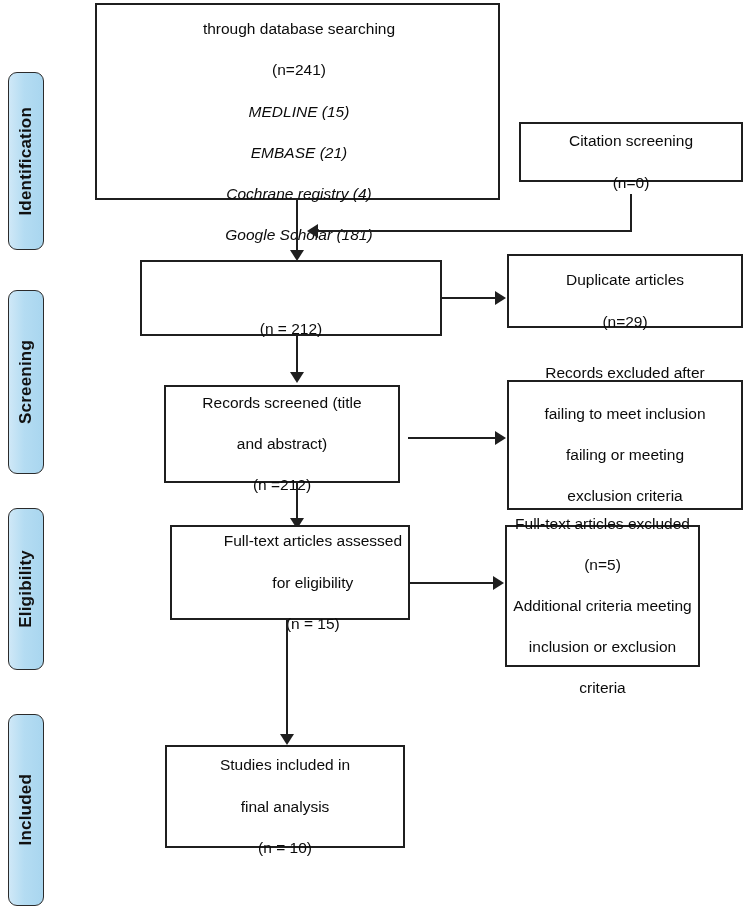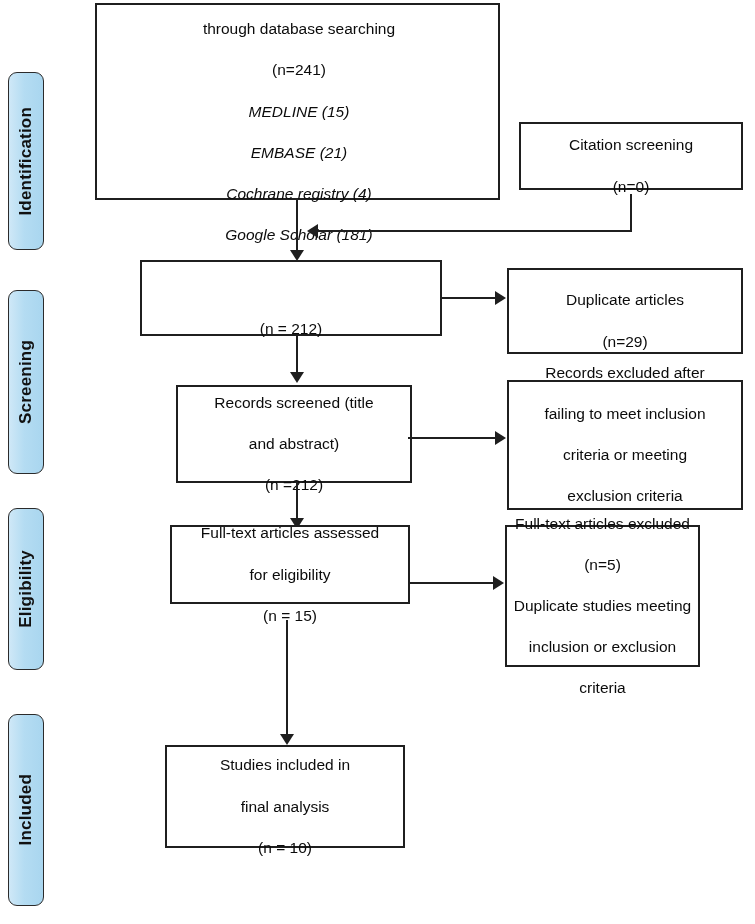--- a/index.html
+++ b/index.html
@@ -129,91 +129,91 @@
       <br>
       <span>through database searching</span><br>
       <span>(n=241)</span><br>
       <span class="ital">MEDLINE (15)</span><br>
       <span class="ital">EMBASE (21)</span><br>
       <span class="ital">Cochrane registry (4)</span><br>
       <span class="ital">Google Scholar (181)</span>
     </div>
   </div>
 
-  <div class="flow-box" style="left:519px; top:122px; width:224px; height:68px;">
+  <div class="flow-box" style="left:519px; top:122px; width:224px; height:60px;">
     <div class="box-text">
       <span>Citation screening</span><br>
       <span>(n=0)</span>
     </div>
   </div>
 
   <div class="vline" style="left:296px; top:200px; height:54px;"></div>
   <div class="arrow-down" style="left:290px; top:250px;"></div>
 
   <div class="vline" style="left:630px; top:194px; height:38px;"></div>
   <div class="hline" style="left:318px; top:230px; width:314px;"></div>
   <div class="arrow-left" style="left:307px; top:224px;"></div>
 
   <div class="flow-box" style="left:140px; top:260px; width:302px; height:76px;">
     <div class="box-text">
       <br>
       <span>(n = 212)</span>
     </div>
   </div>
 
-  <div class="flow-box" style="left:507px; top:268px; width:236px; height:86px;">
+  <div class="flow-box" style="left:507px; top:254px; width:236px; height:74px;">
     <div class="box-text">
       <span>Duplicate articles</span><br>
       <span>(n=29)</span>
     </div>
   </div>
 
   <div class="hline" style="left:442px; top:297px; width:54px;"></div>
   <div class="arrow-right" style="left:495px; top:291px;"></div>
 
   <div class="vline" style="left:296px; top:336px; height:38px;"></div>
   <div class="arrow-down" style="left:290px; top:372px;"></div>
 
-  <div class="flow-box" style="left:176px; top:385px; width:236px; height:98px;">
+  <div class="flow-box" style="left:164px; top:385px; width:236px; height:98px;">
     <div class="box-text">
       <span>Records screened (title</span><br>
       <span>and abstract)</span><br>
       <span>(n =212)</span>
     </div>
   </div>
 
   <div class="flow-box" style="left:507px; top:380px; width:236px; height:130px;">
     <div class="box-text">
       <span>Records excluded after</span><br>
       <span>failing to meet inclusion</span><br>
-      <span>criteria or meeting</span><br>
+      <span>failing or meeting</span><br>
       <span>exclusion criteria</span><br>
       <span>(n = 197)</span>
     </div>
   </div>
 
   <div class="hline" style="left:408px; top:437px; width:88px;"></div>
   <div class="arrow-right" style="left:495px; top:431px;"></div>
 
   <div class="vline" style="left:296px; top:483px; height:38px;"></div>
   <div class="arrow-down" style="left:290px; top:518px;"></div>
 
-  <div class="flow-box" style="left:170px; top:525px; width:240px; height:79px;">
+  <div class="flow-box" style="left:170px; top:525px; width:240px; height:95px;justify-content:flex-end;">
     <div class="box-text">
       <span>Full-text articles assessed</span><br>
       <span>for eligibility</span><br>
       <span>(n = 15)</span>
     </div>
   </div>
 
   <div class="flow-box" style="left:505px; top:525px; width:195px; height:142px;">
     <div class="box-text">
       <span>Full-text articles excluded</span><br>
       <span>(n=5)</span><br>
-      <span>Duplicate studies meeting</span><br>
+      <span>Additional criteria meeting</span><br>
       <span>inclusion or exclusion</span><br>
       <span>criteria</span>
     </div>
   </div>
 
   <div class="hline" style="left:410px; top:582px; width:84px;"></div>
   <div class="arrow-right" style="left:493px; top:576px;"></div>
 
   <div class="vline" style="left:286px; top:620px; height:118px;"></div>
   <div class="arrow-down" style="left:280px; top:734px;"></div>

